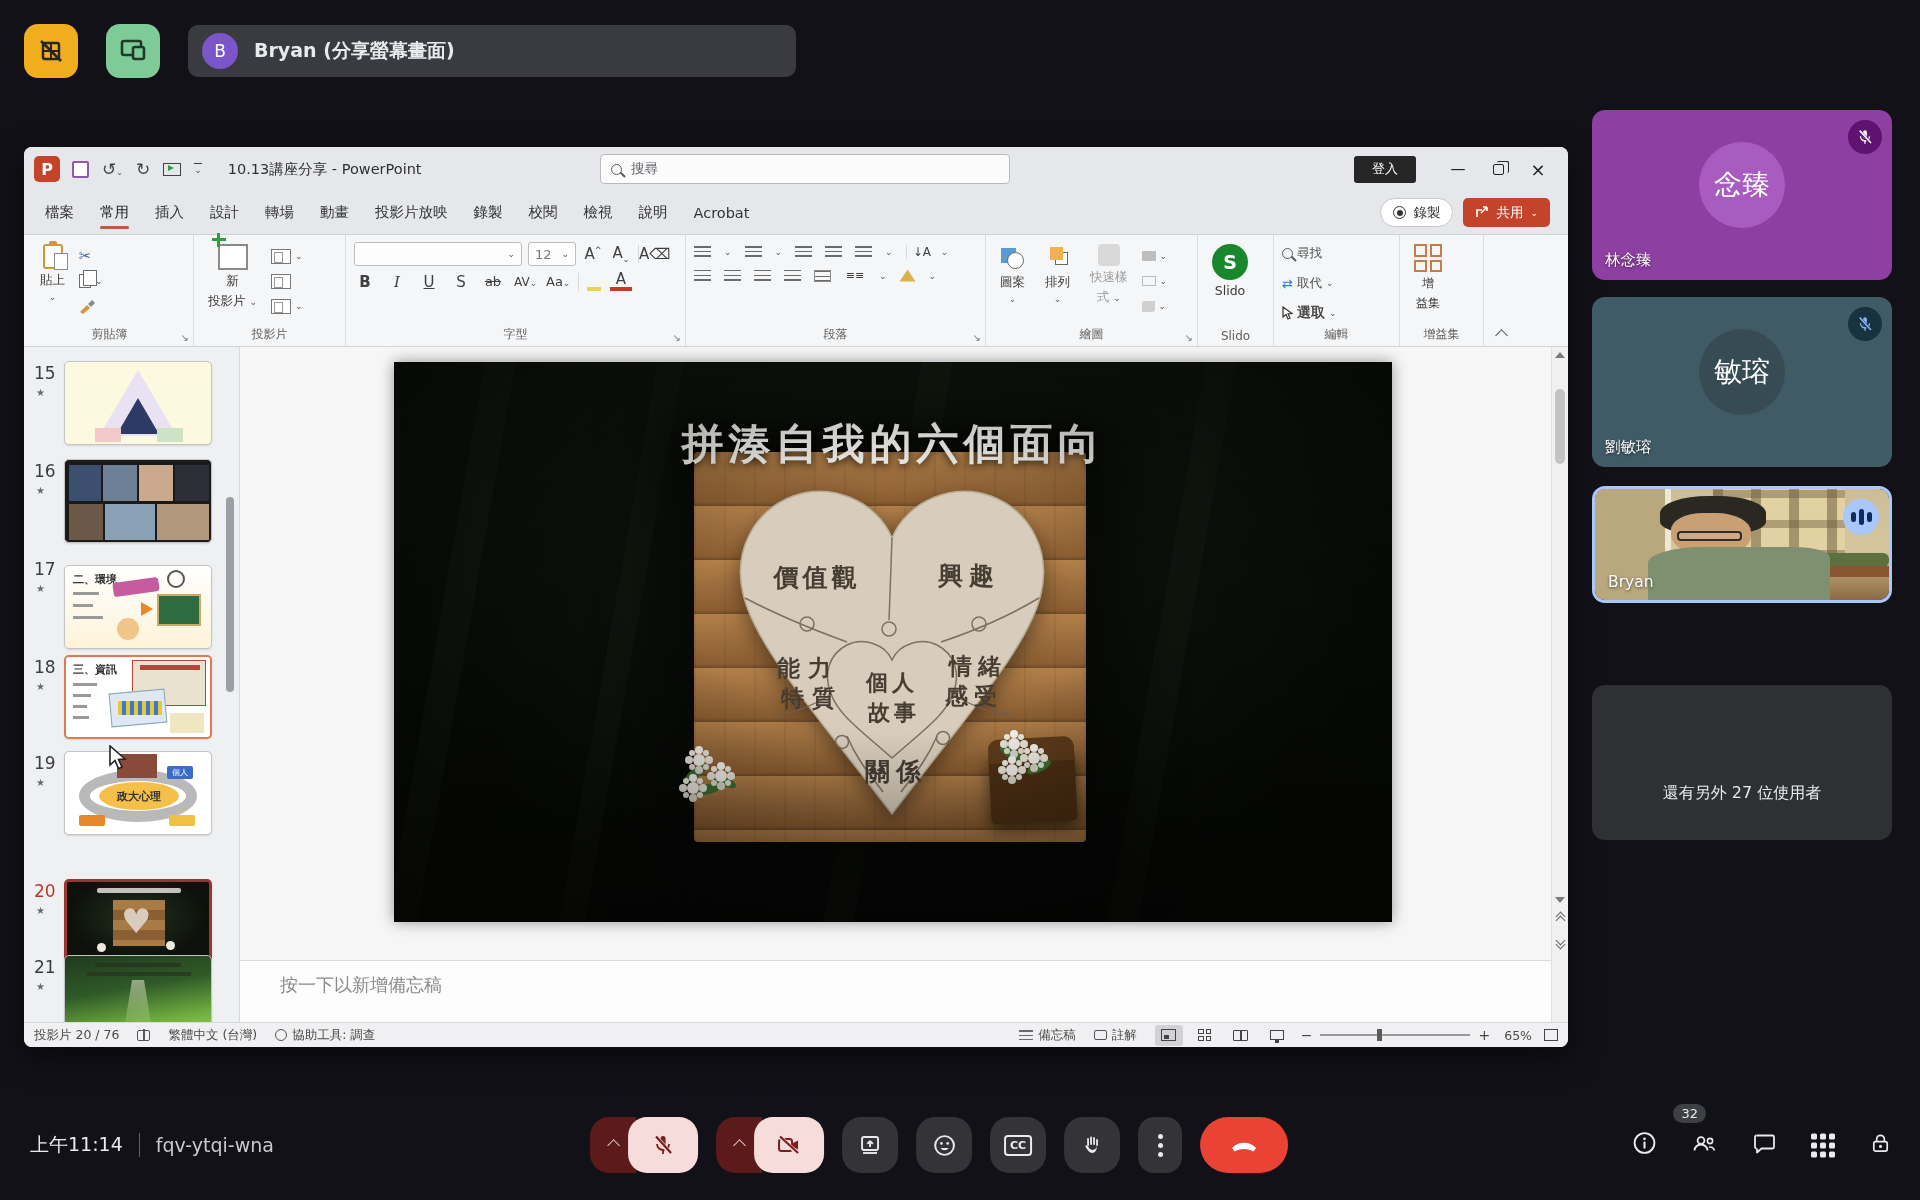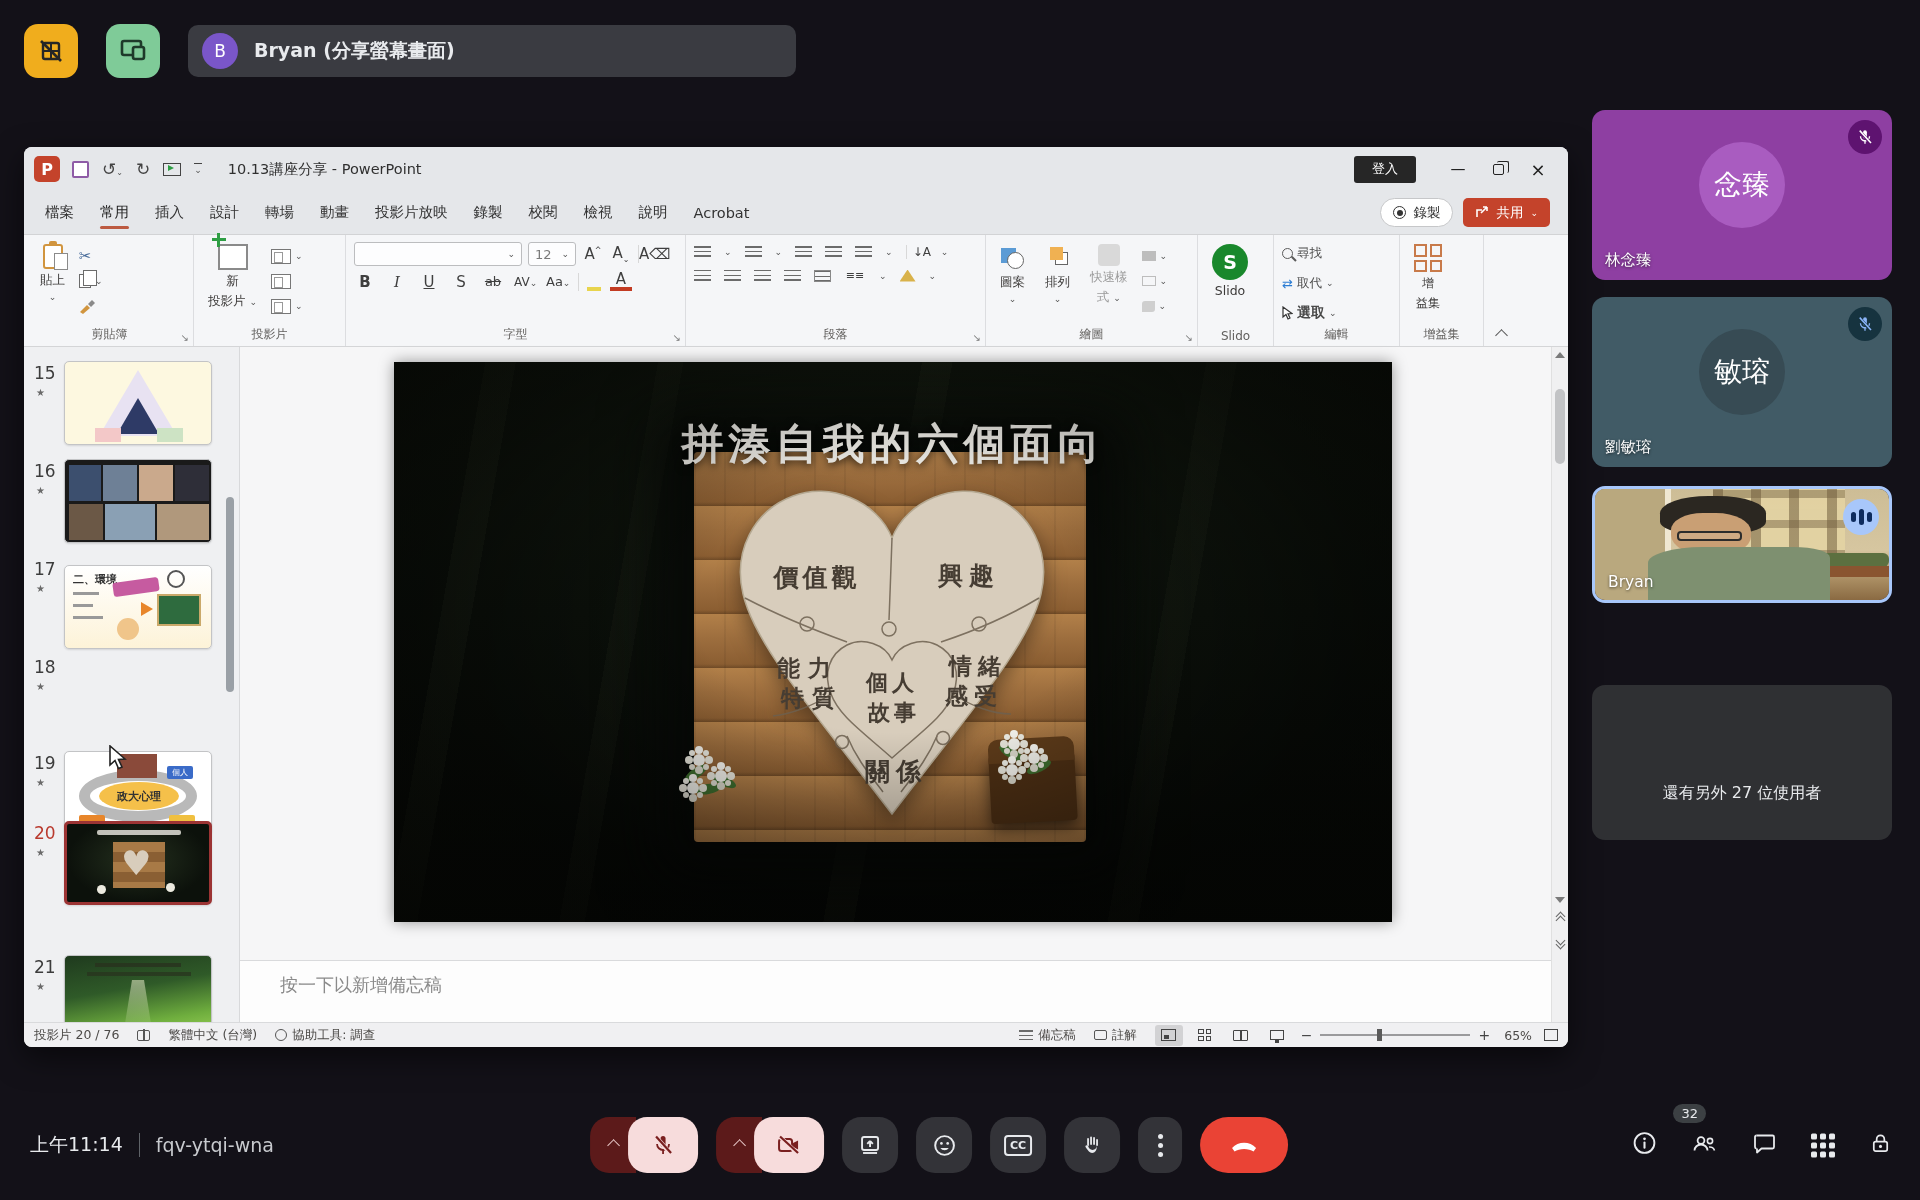--- a/index.html
+++ b/index.html
@@ -215,20 +215,24 @@
     <div class="qat">
       <span style="display:inline-block;width:17px;height:17px;border:2px solid #8e5ba6;border-radius:2px;position:relative;background:#fff;"></span>
       <span class="g">↺<span class="chev" style="font-size:8px;">⌄</span></span>
       <span class="g">↻</span>
       <span style="display:inline-block;width:18px;height:13px;border:1.8px solid #444;position:relative;">
         <i style="position:absolute;left:4px;top:1.5px;width:0;height:0;border-top:3.5px solid transparent;border-bottom:3.5px solid transparent;border-left:6px solid #2e9e44;"></i>
       </span>
       <span class="chev" style="border-top:1.5px solid #444;padding-top:1px;">⌄</span>
     </div>
     <div class="title-text">10.13講座分享  -  PowerPoint</div>
+    <div class="searchbox">
+      <span class="mag"></span>
+      <span class="search-label">搜尋</span>
+    </div>
     <div style="margin-left:auto;" class="fc">
       <button class="signin fcc" style="border:none;margin-right:22px;">登入</button>
       <div class="winbtn fcc">—</div>
       <div class="winbtn fcc">
           <span class="restore"></span>
         </div>
       <div class="winbtn fcc" style="font-size:18px;">×</div>
     </div>
   </div>
 
@@ -491,40 +495,52 @@
           <div style="position:absolute;right:58px;top:36px;width:0;height:0;border-top:7px solid transparent;border-bottom:7px solid transparent;border-left:12px solid #e8862a;"></div>
           <div style="position:absolute;right:26px;top:4px;width:18px;height:18px;border:2px solid #555;border-radius:50%;"></div>
           <div style="position:absolute;left:48px;top:14px;width:46px;height:14px;background:#c65ba0;border-radius:3px;transform:rotate(-8deg);"></div>
           <div style="position:absolute;left:52px;top:52px;width:22px;height:22px;background:#f0c58a;border-radius:50%;"></div>
         </div>
       </div>
 
       <div class="thumb-row" style="top:308px;height:96px;">
         <span class="tnum">18</span>
           <span class="tstar">★</span>
+        <div class="thumb hov" style="background:#ffffff;">
+          <div style="position:absolute;left:7px;top:5px;font-size:11px;font-weight:bold;color:#333;">三、資訊</div>
+          <div style="position:absolute;left:7px;top:26px;width:24px;height:3px;background:#999;"></div>
+          <div style="position:absolute;left:7px;top:37px;width:18px;height:3px;background:#999;"></div>
+          <div style="position:absolute;left:7px;top:48px;width:14px;height:3px;background:#999;"></div>
+          <div style="position:absolute;left:7px;top:59px;width:16px;height:3px;background:#999;"></div>
+          <div style="position:absolute;right:4px;top:3px;width:74px;height:46px;background:#e9e2cf;border:1px solid #b8443a;"></div>
+          <div style="position:absolute;right:10px;top:8px;width:60px;height:5px;background:#b8443a;"></div>
+          <div style="position:absolute;right:44px;top:34px;width:56px;height:34px;background:#dfe8f2;border:1px solid #8aa;transform:rotate(-5deg);"></div>
+          <div style="position:absolute;right:48px;top:44px;width:44px;height:14px;background:repeating-linear-gradient(90deg,#e8c73a 0 4px,#3a7ac8 4px 8px);"></div>
+          <div style="position:absolute;right:6px;bottom:4px;width:34px;height:20px;background:#efe7c0;font-size:6px;"></div>
+        </div>
       </div>
 
       <svg class="abs" style="left:82px;top:398px;z-index:5;" width="22" height="26" viewBox="0 0 22 26">
         <path d="M4,1 L4,20 L9,15.5 L12.5,23.5 L16,22 L12.5,14.5 L19,14 Z" fill="#fff" stroke="#222" stroke-width="1.6"></path>
       </svg>
 
       <div class="thumb-row" style="top:404px;height:96px;">
         <span class="tnum">19</span>
           <span class="tstar">★</span>
         <div class="thumb" style="background:#ffffff;">
           <div style="position:absolute;left:14px;top:18px;width:118px;height:52px;border:11px solid #b9b9b9;border-radius:50%;"></div>
           <div style="position:absolute;left:34px;top:30px;width:80px;height:28px;background:#f5c04a;border-radius:50%;display:flex;align-items:center;justify-content:center;font-size:11px;font-weight:bold;color:#333;">政大心理</div>
           <div style="position:absolute;right:18px;top:14px;background:#3a6bc8;color:#fff;font-size:8px;padding:1px 5px;border-radius:2px;">個人</div>
           <div style="position:absolute;left:14px;bottom:8px;width:26px;height:11px;background:#e8862a;border-radius:2px;"></div>
           <div style="position:absolute;right:16px;bottom:8px;width:26px;height:11px;background:#f0c040;border-radius:2px;"></div>
           <div style="position:absolute;left:52px;top:2px;width:40px;height:24px;background:#8a4a3a;"></div>
         </div>
       </div>
 
-      <div class="thumb-row" style="top:474px;height:102px;padding-left:34px;">
+      <div class="thumb-row" style="top:532px;height:102px;padding-left:34px;">
         <span class="tnum sel">20</span>
           <span class="tstar">★</span>
         <div class="thumb sel" style="background:radial-gradient(ellipse at 50% 45%, #24301e 0%, #0c110b 70%);">
           <div style="position:absolute;left:30px;top:6px;width:84px;height:5px;background:rgba(240,238,230,.8);border-radius:2px;"></div>
           <div style="position:absolute;left:46px;top:18px;width:52px;height:46px;background:
             repeating-linear-gradient(180deg,#a87a46 0 10px,#8a5f33 10px 20px);"></div>
           <div style="position:absolute;left:54px;top:22px;color:#d8cdbc;font-size:34px;line-height:1;">♥</div>
           <div style="position:absolute;left:30px;bottom:8px;width:9px;height:9px;border-radius:50%;background:#eceadf;"></div>
           <div style="position:absolute;right:34px;bottom:10px;width:9px;height:9px;border-radius:50%;background:#eceadf;"></div>
         </div>

